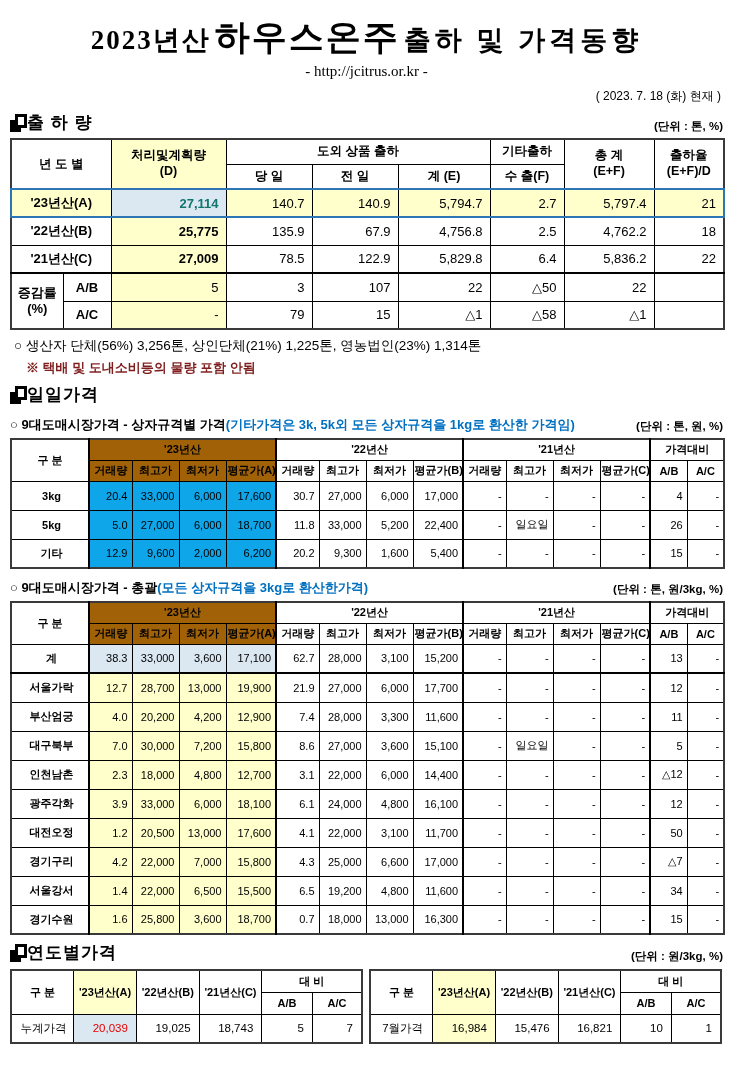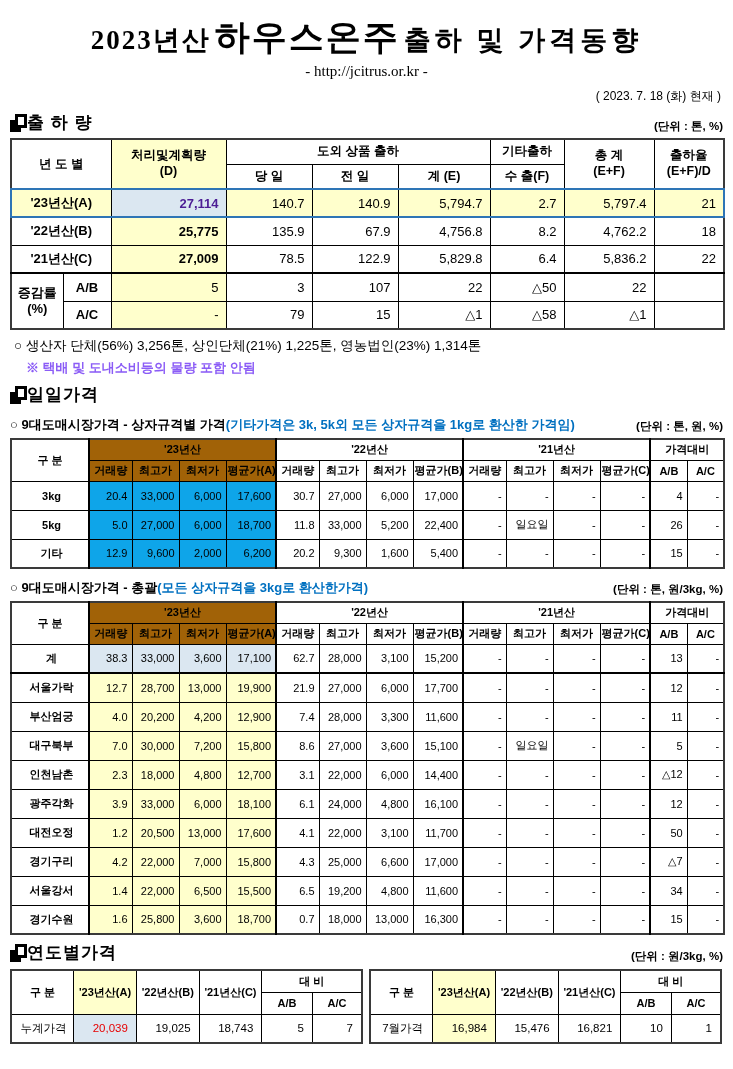--- a/index.html
+++ b/index.html
@@ -38,26 +38,26 @@
   #shipment-table { margin-top:4px; font-size:13px; }
   #shipment-table th { font-size:12.5px; height:25px; }
   #shipment-table td { height:28px; text-align:right; padding-right:7px; }
   #shipment-table td.lbl { text-align:center; font-weight:bold; padding-right:4px; }
   #shipment-table .plan-col { background:#FFFFCC; }
   #shipment-table td.plan { font-weight:bold; }
   #shipment-table .dot-l { border-left:1px dotted #000; }
   #shipment-table tr.row-a td { background:#FFFFCC; border-top:2px solid #2E75B6; border-bottom:2px solid #2E75B6; }
   #shipment-table tr.row-a td:first-child { border-left:2px solid #2E75B6; }
   #shipment-table tr.row-a td:last-child { border-right:2px solid #2E75B6; }
-  #shipment-table tr.row-a td.plan { background:#DBE7F1; color:#4c1d95; }
+  #shipment-table tr.row-a td.plan { background:#DBE7F1; color:#0f766e; }
   #shipment-table tr.rate-top td { border-top:2px solid #000; }
   #shipment-table .two-line { line-height:1.25; }
 
   .note-line { font-size:13.5px; margin:7px 0 0 4px; }
-  .note-warning { color:#8b5cf6; font-size:13px; font-weight:bold; margin:4px 0 0 16px; }
+  .note-warning { color:#7f1d1d; font-size:13px; font-weight:bold; margin:4px 0 0 16px; }
 
   
   .price-tbl { font-size:11px; }
   .price-tbl th { font-size:11px; height:21px; padding:1px 1px; }
   .price-tbl td { text-align:right; padding-right:4px; }
   .price-tbl td:first-child { text-align:center; font-weight:bold; padding-right:1px; }
   .price-tbl th.grp-r, .price-tbl td:nth-child(1), .price-tbl td:nth-child(5),
   .price-tbl td:nth-child(9), .price-tbl td:nth-child(13) { border-right-width:2px; border-right-color:#000; border-right-style:solid; }
   .price-tbl th.dot-r, .price-tbl td:nth-child(14) { border-right:1px dotted #000; }
   .price-tbl th.y23h { background:#a16207; }
@@ -140,21 +140,21 @@
       <td>2.7</td>
       <td>5,797.4</td>
       <td>21</td>
     </tr>
     <tr>
       <td colspan="2" class="lbl">'22년산(B)</td>
       <td class="plan plan-col">25,775</td>
       <td>135.9</td>
       <td class="dot-l">67.9</td>
       <td class="dot-l">4,756.8</td>
-      <td>8.2</td>
+      <td>2.5</td>
       <td>4,762.2</td>
       <td>18</td>
     </tr>
     <tr>
       <td colspan="2" class="lbl">'21년산(C)</td>
       <td class="plan plan-col">27,009</td>
       <td>78.5</td>
       <td class="dot-l">122.9</td>
       <td class="dot-l">5,829.8</td>
       <td>6.4</td>

